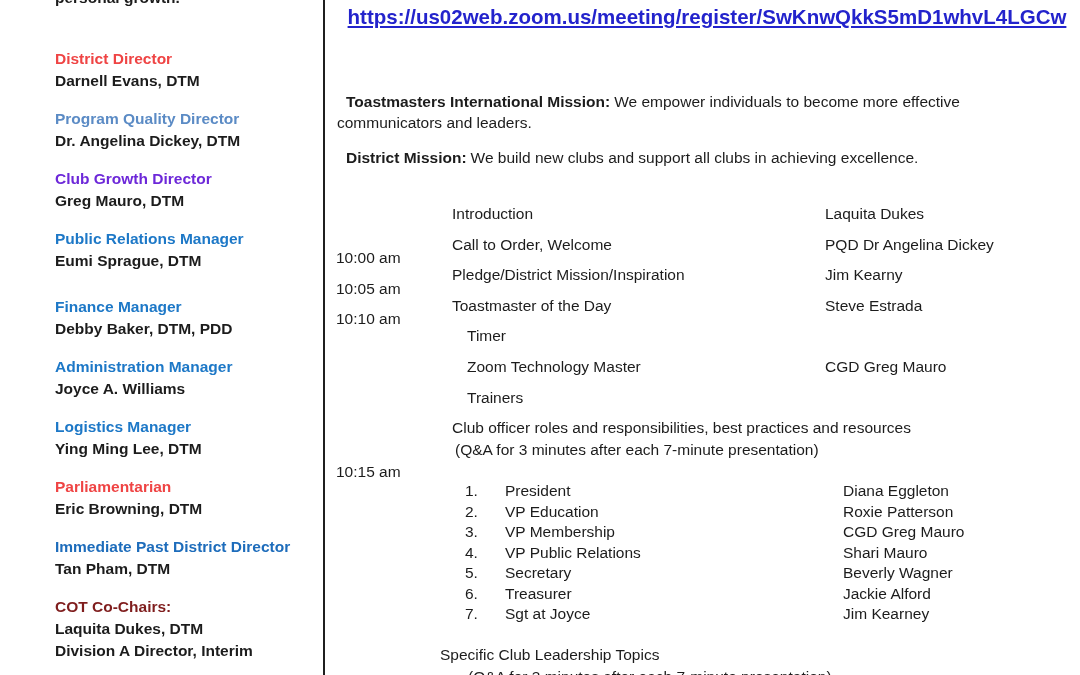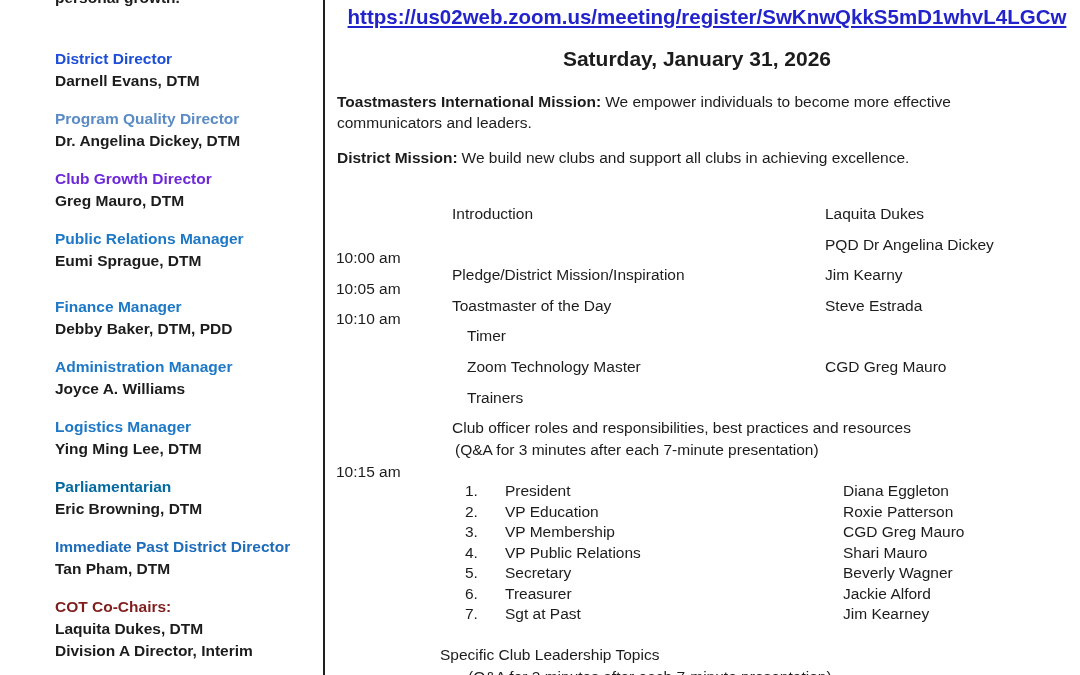--- a/index.html
+++ b/index.html
@@ -26,21 +26,21 @@
     position:absolute;top:5px;left:10px;width:100%;text-align:center;
     font-size:20.5px;font-weight:bold;text-decoration:underline;white-space:nowrap;
   }
   #date-title{
     position:absolute;top:47px;left:0;width:100%;text-align:center;
     font-size:21px;font-weight:bold;margin:0;
   }
   .mission{position:absolute;left:1px;width:712px;margin:0;font-size:15.5px;line-height:20.5px;}
   #mission-ti{top:92px;}
   #mission-district{top:148px;}
-  .mission b{margin-right:4px;}
+  .mission b{margin-right:4px;margin-left:9px;}
   
   #agenda{position:absolute;left:0;top:204px;width:722px;font-size:15.5px;line-height:19px;}
   .agrow{position:relative;}
   .agrow.main,.agrow.sub{height:30.6px;}
   .agrow .time{position:absolute;left:0;white-space:nowrap;margin-top:44px;}
   .agrow .act{position:absolute;left:116px;width:525px;}
   .agrow.sub .act{left:131px;}
   .agrow .person{position:absolute;left:489px;white-space:nowrap;}
   .agrow.session{height:63px;}
   .agrow.session .subline{margin-top:3px;padding-left:3px;}
@@ -52,21 +52,21 @@
   .agrow.session2 .act{left:104px;}
   .agrow.session2 .subline{margin-top:3px;padding-left:28px;}
 </style>
 </head>
 <body>
 
 <div id="sidebar">
   <div id="sidebar-partial">personal growth.</div>
   <div id="officer-list">
       <div class="officer-entry">
-        <div class="officer-title" style="color: #1d4ed8;">District Director</div>
+        <div class="officer-title" style="color: #ef4444;">District Director</div>
         <div class="officer-name">Darnell Evans, DTM</div>
       </div>
       <div class="officer-entry">
         <div class="officer-title" style="color: rgb(91, 139, 197);">Program Quality Director</div>
         <div class="officer-name">Dr. Angelina Dickey, DTM</div>
       </div>
       <div class="officer-entry">
         <div class="officer-title" style="color: #6d28d9;">Club Growth Director</div>
         <div class="officer-name">Greg Mauro, DTM</div>
       </div>
@@ -80,52 +80,54 @@
       </div>
       <div class="officer-entry">
         <div class="officer-title" style="color: rgb(29, 120, 199);">Administration Manager</div>
         <div class="officer-name">Joyce A. Williams</div>
       </div>
       <div class="officer-entry">
         <div class="officer-title" style="color: rgb(29, 120, 199);">Logistics Manager</div>
         <div class="officer-name">Ying Ming Lee, DTM</div>
       </div>
       <div class="officer-entry">
-        <div class="officer-title" style="color: #0369a1;">Parliamentarian</div>
+        <div class="officer-title" style="color: #ef4444;">Parliamentarian</div>
         <div class="officer-name">Eric Browning, DTM</div>
       </div>
       <div class="officer-entry">
         <div class="officer-title" style="color: rgb(29, 108, 187);">Immediate Past District Director</div>
         <div class="officer-name">Tan Pham, DTM</div>
       </div>
       <div class="officer-entry">
         <div class="officer-title" style="color: #7f1d1d;">COT Co-Chairs:</div>
         <div class="officer-name">Laquita Dukes, DTM</div>
         <div class="officer-name">Division A Director, Interim</div>
       </div>
     </div>
 </div>
 
 <div id="divider" style="background: rgb(31, 31, 31);"></div>
 
 <div id="main">
   <a id="reg-link" href="#" style="color: rgb(35, 35, 204);">https://us02web.zoom.us/meeting/register/SwKnwQkkS5mD1whvL4LGCw</a>
-  <h1 id="date-title">Saturday, January 31, 2026</h1>
   <p class="mission" id="mission-ti"><b>Toastmasters International Mission:</b><span>We empower individuals to become more effective communicators and leaders.</span></p>
   <p class="mission" id="mission-district"><b>District Mission:</b><span>We build new clubs and support all clubs in achieving excellence.</span></p>
   <div id="agenda">
       <div class="agrow main">
         <span class="time">10:00 am</span>
         <div class="act">
           <div>Introduction</div>
         </div>
         <span class="person">Laquita Dukes</span>
       </div>
       <div class="agrow main">
         <span class="time">10:05 am</span>
+        <div class="act">
+          <div>Call to Order, Welcome</div>
+        </div>
         <span class="person">PQD Dr Angelina Dickey</span>
       </div>
       <div class="agrow main">
         <span class="time">10:10 am</span>
         <div class="act">
           <div>Pledge/District Mission/Inspiration</div>
         </div>
         <span class="person">Jim Kearny</span>
       </div>
       <div class="agrow main">
@@ -195,21 +197,21 @@
       <div class="agrow list">
         <span class="num">6.</span>
         <div class="act">
           <div>Treasurer</div>
         </div>
         <span class="person">Jackie Alford</span>
       </div>
       <div class="agrow list">
         <span class="num">7.</span>
         <div class="act">
-          <div>Sgt at Past</div>
+          <div>Sgt at Joyce</div>
         </div>
         <span class="person">Jim Kearney</span>
       </div>
       <div class="agrow session2">
         <span class="time">11:30 am</span>
         <div class="act">
           <div>Specific Club Leadership Topics</div>
           <div class="subline">(Q&amp;A for 3 minutes after each 7-minute presentation)</div>
         </div>
       </div>

